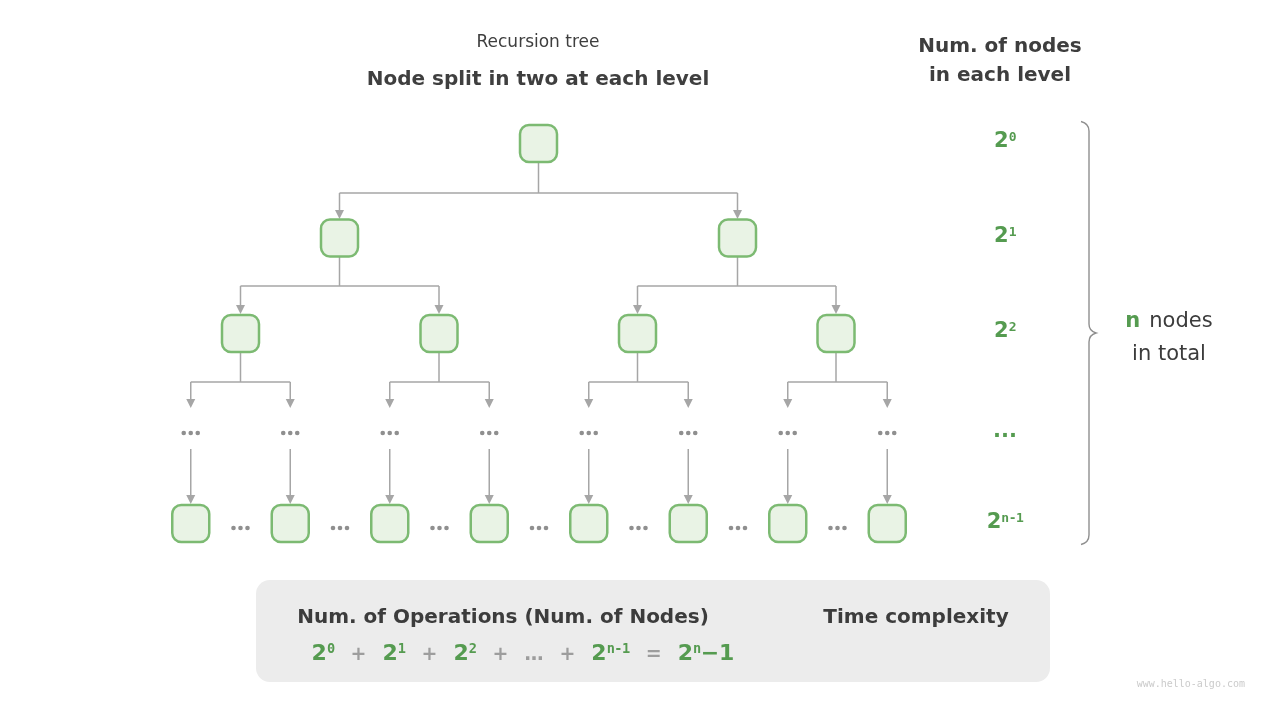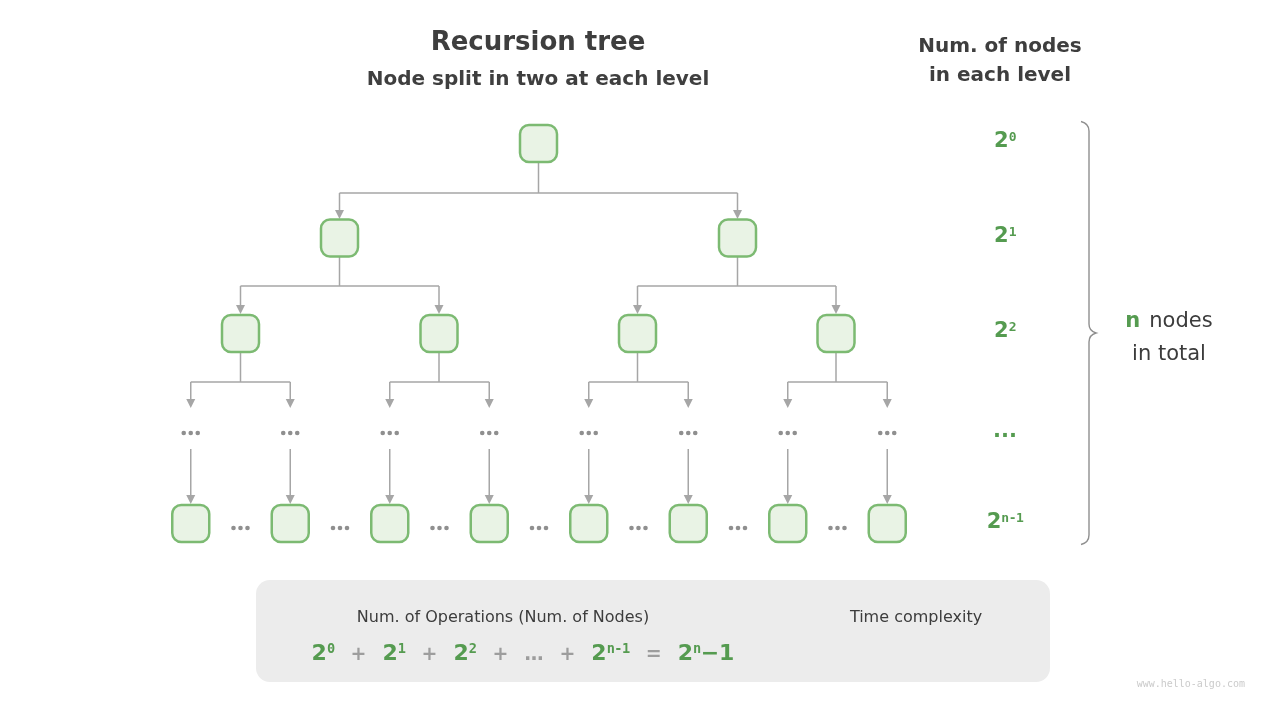--- a/index.html
+++ b/index.html
@@ -2,29 +2,29 @@
 <html style="--green: #559b50; --red: #e82127; --dark: #3e3e3e; --gray-op: #9d9d9d; --box-bg: #ececec; --wm: #cbcbcb;"><head>
 <meta charset="utf-8">
 <style>
   html,body{margin:0;padding:0;background:#fff;}
   .stage{
     position:relative;width:1280px;height:720px;background:#ffffff;overflow:hidden;
     font-family:"DejaVu Sans","Liberation Sans",sans-serif;color:var(--dark,#3e3e3e);
   }
   .abs{position:absolute;}
   .ctr{transform:translate(-50%,-50%);white-space:nowrap;}
-  .title-main{font-size:26px;font-weight:bold;}
+  .title-main{font-size:17px;font-weight:normal;}
   .title-sub{font-size:20px;font-weight:700;color:#3f3f3f;}
   .right-heading{font-size:20px;font-weight:bold;text-align:center;line-height:29px;}
   .level-label{font-size:21px;font-weight:bold;color:var(--green,#559b50);}
   .sup{font-size:0.62em;font-weight:bold;vertical-align:0.5em;font-family:"DejaVu Sans Mono",monospace;letter-spacing:-0.5px;}
   .brace-note{font-size:21px;line-height:33px;text-align:center;color:#3c3c3c;}
   .brace-note .hl{color:var(--green,#559b50);font-weight:bold;margin-right:9px;}
   .summary-box{background:var(--box-bg,#ececec);border-radius:14px;}
-  .ops-heading,.time-heading{font-size:16px;font-weight:normal;color:#3c3c3c;}
+  .ops-heading,.time-heading{font-size:20px;font-weight:bold;color:#3c3c3c;}
   .formula{font-size:22px;font-weight:bold;margin-left:20px;}
   .formula .tok{margin:0 8px;}
   .formula .green{color:var(--green,#559b50);}
   .formula .gray{color:var(--gray-op,#9d9d9d);font-size:19px;}
   .complexity{font-size:21px;font-weight:bold;color:var(--red,#e82127);}
   .complexity .notation{font-family:"DejaVu Sans Mono",monospace;margin-left:10px;letter-spacing:0.5px;}
   .watermark{font-family:"DejaVu Sans Mono","Liberation Mono",monospace;font-size:10px;color:var(--wm,#cbcbcb);}
   svg{display:block;}
 </style>
 </head>

